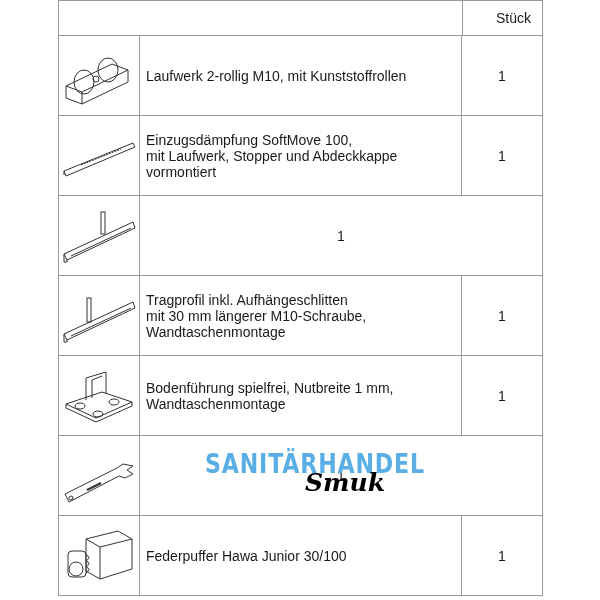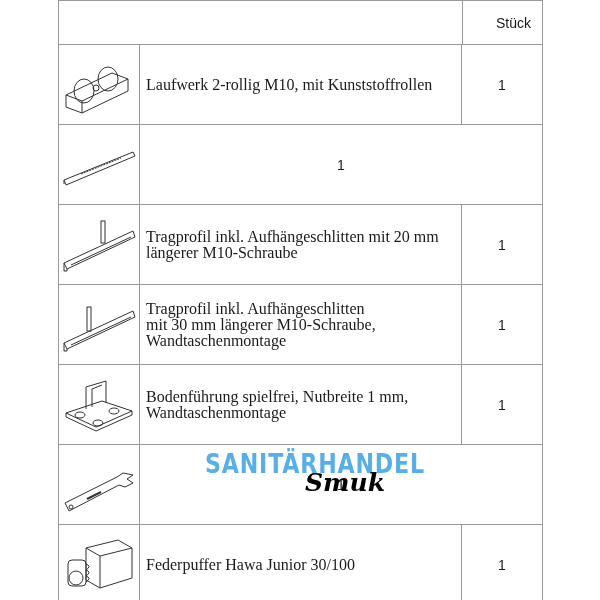--- a/index.html
+++ b/index.html
@@ -1,23 +1,23 @@
 <!DOCTYPE html>
 <html><head>
 <meta charset="utf-8">
 <style>
   html,body{margin:0;padding:0;background:#fff;}
   body{width:600px;height:600px;position:relative;overflow:hidden;font-family:"Liberation Sans",sans-serif;color:#1a1a1a;}
   .tbl{position:absolute;left:58px;top:0;width:483px;border-left:1px solid #9a9a9a;border-right:1px solid #9a9a9a;}
-  .hdr{height:45px;border-bottom:1px solid #9a9a9a;border-top:1px solid #9a9a9a;box-sizing:border-box;display:flex;gap:22px;}
+  .hdr{height:36px;border-bottom:1px solid #9a9a9a;border-top:1px solid #9a9a9a;box-sizing:border-box;display:flex;gap:22px;}
   .hdr .blank{width:403px;border-right:1px solid #9a9a9a;}
   .hdr .qh{flex:1;display:flex;align-items:center;justify-content:center;font-size:14px;}
   .row{height:80px;border-bottom:1px solid #9a9a9a;box-sizing:border-box;display:flex;}
   .img{width:80px;border-right:1px solid #9a9a9a;display:flex;align-items:center;justify-content:center;}
-  .desc{width:322px;border-right:1px solid #9a9a9a;display:flex;align-items:center;padding-left:6px;box-sizing:border-box;font-size:16px;line-height:16px;white-space:pre-line;font-family:Liberation Serif, serif;}
+  .desc{width:322px;border-right:1px solid #9a9a9a;display:flex;align-items:center;padding-left:6px;box-sizing:border-box;font-size:14px;line-height:16px;white-space:pre-line;}
   .qty{flex:1;display:flex;align-items:center;justify-content:center;font-size:14px;}
   svg{stroke:#333;fill:none;stroke-width:1;}
   .wm{position:absolute;left:205px;top:424px;pointer-events:none;margin-top:24px;}
   .wm1{font-family:"DejaVu Sans",sans-serif;font-weight:bold;font-size:27px;color:#5aaee6;letter-spacing:1px;transform:scaleX(0.82);transform-origin:left;}
   .wm2{position:absolute;left:100px;top:20px;font-family:"DejaVu Serif",serif;font-style:italic;font-weight:bold;font-size:25px;color:#000000;}
 </style>
 </head>
 <body>
 
 <div class="tbl">
@@ -41,34 +41,35 @@
   </div>
 
   <div class="row">
     <div class="img">
       <svg width="76" height="50" viewBox="0 0 76 50">
           <path d="M3 40 L72 12 L74 16 L5 45 Z"></path>
           <path d="M20 34 L60 18" stroke-dasharray="2 1"></path>
           <path d="M3 40 L3 44"></path>
         </svg>
     </div>
+    <div class="desc">Einzugsdämpfung SoftMove 100,
+mit Laufwerk, Stopper und Abdeckkappe
+vormontiert</div>
     <div class="qty">1</div>
   </div>
 
   <div class="row">
     <div class="img">
       <svg width="76" height="60" viewBox="0 0 76 60">
           <path d="M3 48 L72 16 L74 22 L6 54 Z"></path>
           <path d="M3 48 L3 56 L6 56 L6 54"></path>
           <path d="M10 50 L70 22"></path>
           <rect x="40" y="6" width="4" height="22"></rect>
         </svg>
     </div>
-    <div class="desc">Tragprofil inkl. Aufhängeschlitten mit 20 mm
-längerer M10-Schraube</div>
     <div class="qty">1</div>
   </div>
 
   <div class="row">
     <div class="img">
       <svg width="76" height="60" viewBox="0 0 76 60">
           <path d="M3 48 L72 16 L74 22 L6 54 Z"></path>
           <path d="M3 48 L3 56 L6 56 L6 54"></path>
           <path d="M10 50 L70 22"></path>
           <rect x="26" y="12" width="4" height="24"></rect>

